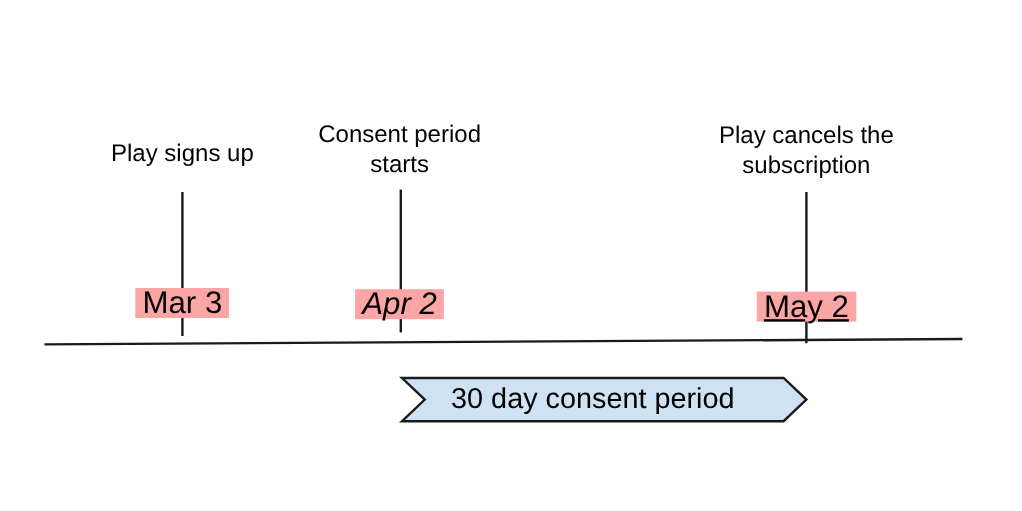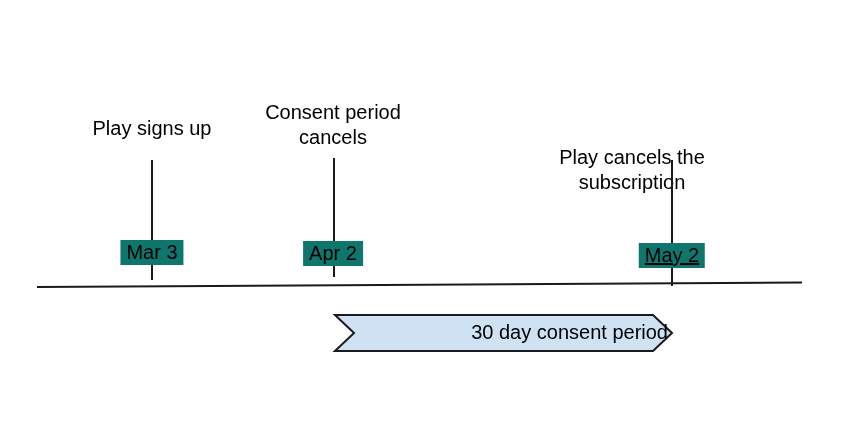--- a/index.html
+++ b/index.html
@@ -16,70 +16,70 @@
   .event-label {
     position: absolute;
     transform: translateX(-50%);
     text-align: center;
     font-size: 20px;
     line-height: 25px;
     white-space: normal;
   }
   .event-label.e1 { left: 152px; top: 116px; width: 190px; }
   .event-label.e2 { left: 333px; top: 100px; width: 160px; }
-  .event-label.e3 { left: 632px; top: 101px; width: 175px; margin-top: 44px; }
+  .event-label.e3 { left: 672px; top: 101px; width: 175px; }
 
   .tick {
     position: absolute;
     width: 2px;
     background: #1a1a1a;
   }
   .tick.t1 { left: 151px; top: 160px; height: 120px; }
   .tick.t2 { left: 333px; top: 158px; height: 119px; }
   .tick.t3 { left: 671px; top: 160px; height: 126px; }
 
   .date-label {
     position: absolute;
     transform: translateX(-50%);
-    background: #0f766e;
-    font-size: 20px;
+    background: #fca5a5;
+    font-size: 26px;
     line-height: 25px;
     padding: 0 6px;
     white-space: nowrap;
     z-index: 2;
   }
   .date-label.d1 { left: 152px; top: 240px; }
-  .date-label.d2 { left: 333px; top: 241px; }
+  .date-label.d2 { left: 333px; top: 241px; font-style: italic; }
   .date-label.d3 { left: 672px; top: 243px; text-decoration: underline; }
 
   svg.layer { pointer-events: none; }
 
   .banner-label {
     position: absolute;
-    left: 368px;
+    left: 344px;
     top: 320px;
     width: 300px;
-    text-align: right;
-    font-size: 20px;
+    text-align: center;
+    font-size: 24px;
     line-height: 25px;
     z-index: 3;
   }
 </style>
 </head>
 <body>
 
 <svg class="layer" width="852" height="426" viewBox="0 0 852 426" xmlns="http://www.w3.org/2000/svg">
   <line x1="37" y1="287" x2="802" y2="282.5" stroke="#1a1a1a" stroke-width="2"></line>
 </svg>
 
 <div class="event-label e1">Play signs up</div>
 <div class="tick t1"></div>
 <div class="date-label d1">Mar 3</div>
 
-<div class="event-label e2">Consent period cancels</div>
+<div class="event-label e2">Consent period starts</div>
 <div class="tick t2"></div>
 <div class="date-label d2">Apr 2</div>
 
 <div class="event-label e3">Play cancels the subscription</div>
 <div class="tick t3"></div>
 <div class="date-label d3">May 2</div>
 
 <svg class="layer" width="852" height="426" viewBox="0 0 852 426" xmlns="http://www.w3.org/2000/svg">
   <polygon points="335,315 653,315 672,333 653,351 335,351 354,333" stroke="#1a1a1a" stroke-width="2" stroke-linejoin="miter" fill="#cfe2f3"></polygon>
 </svg>

